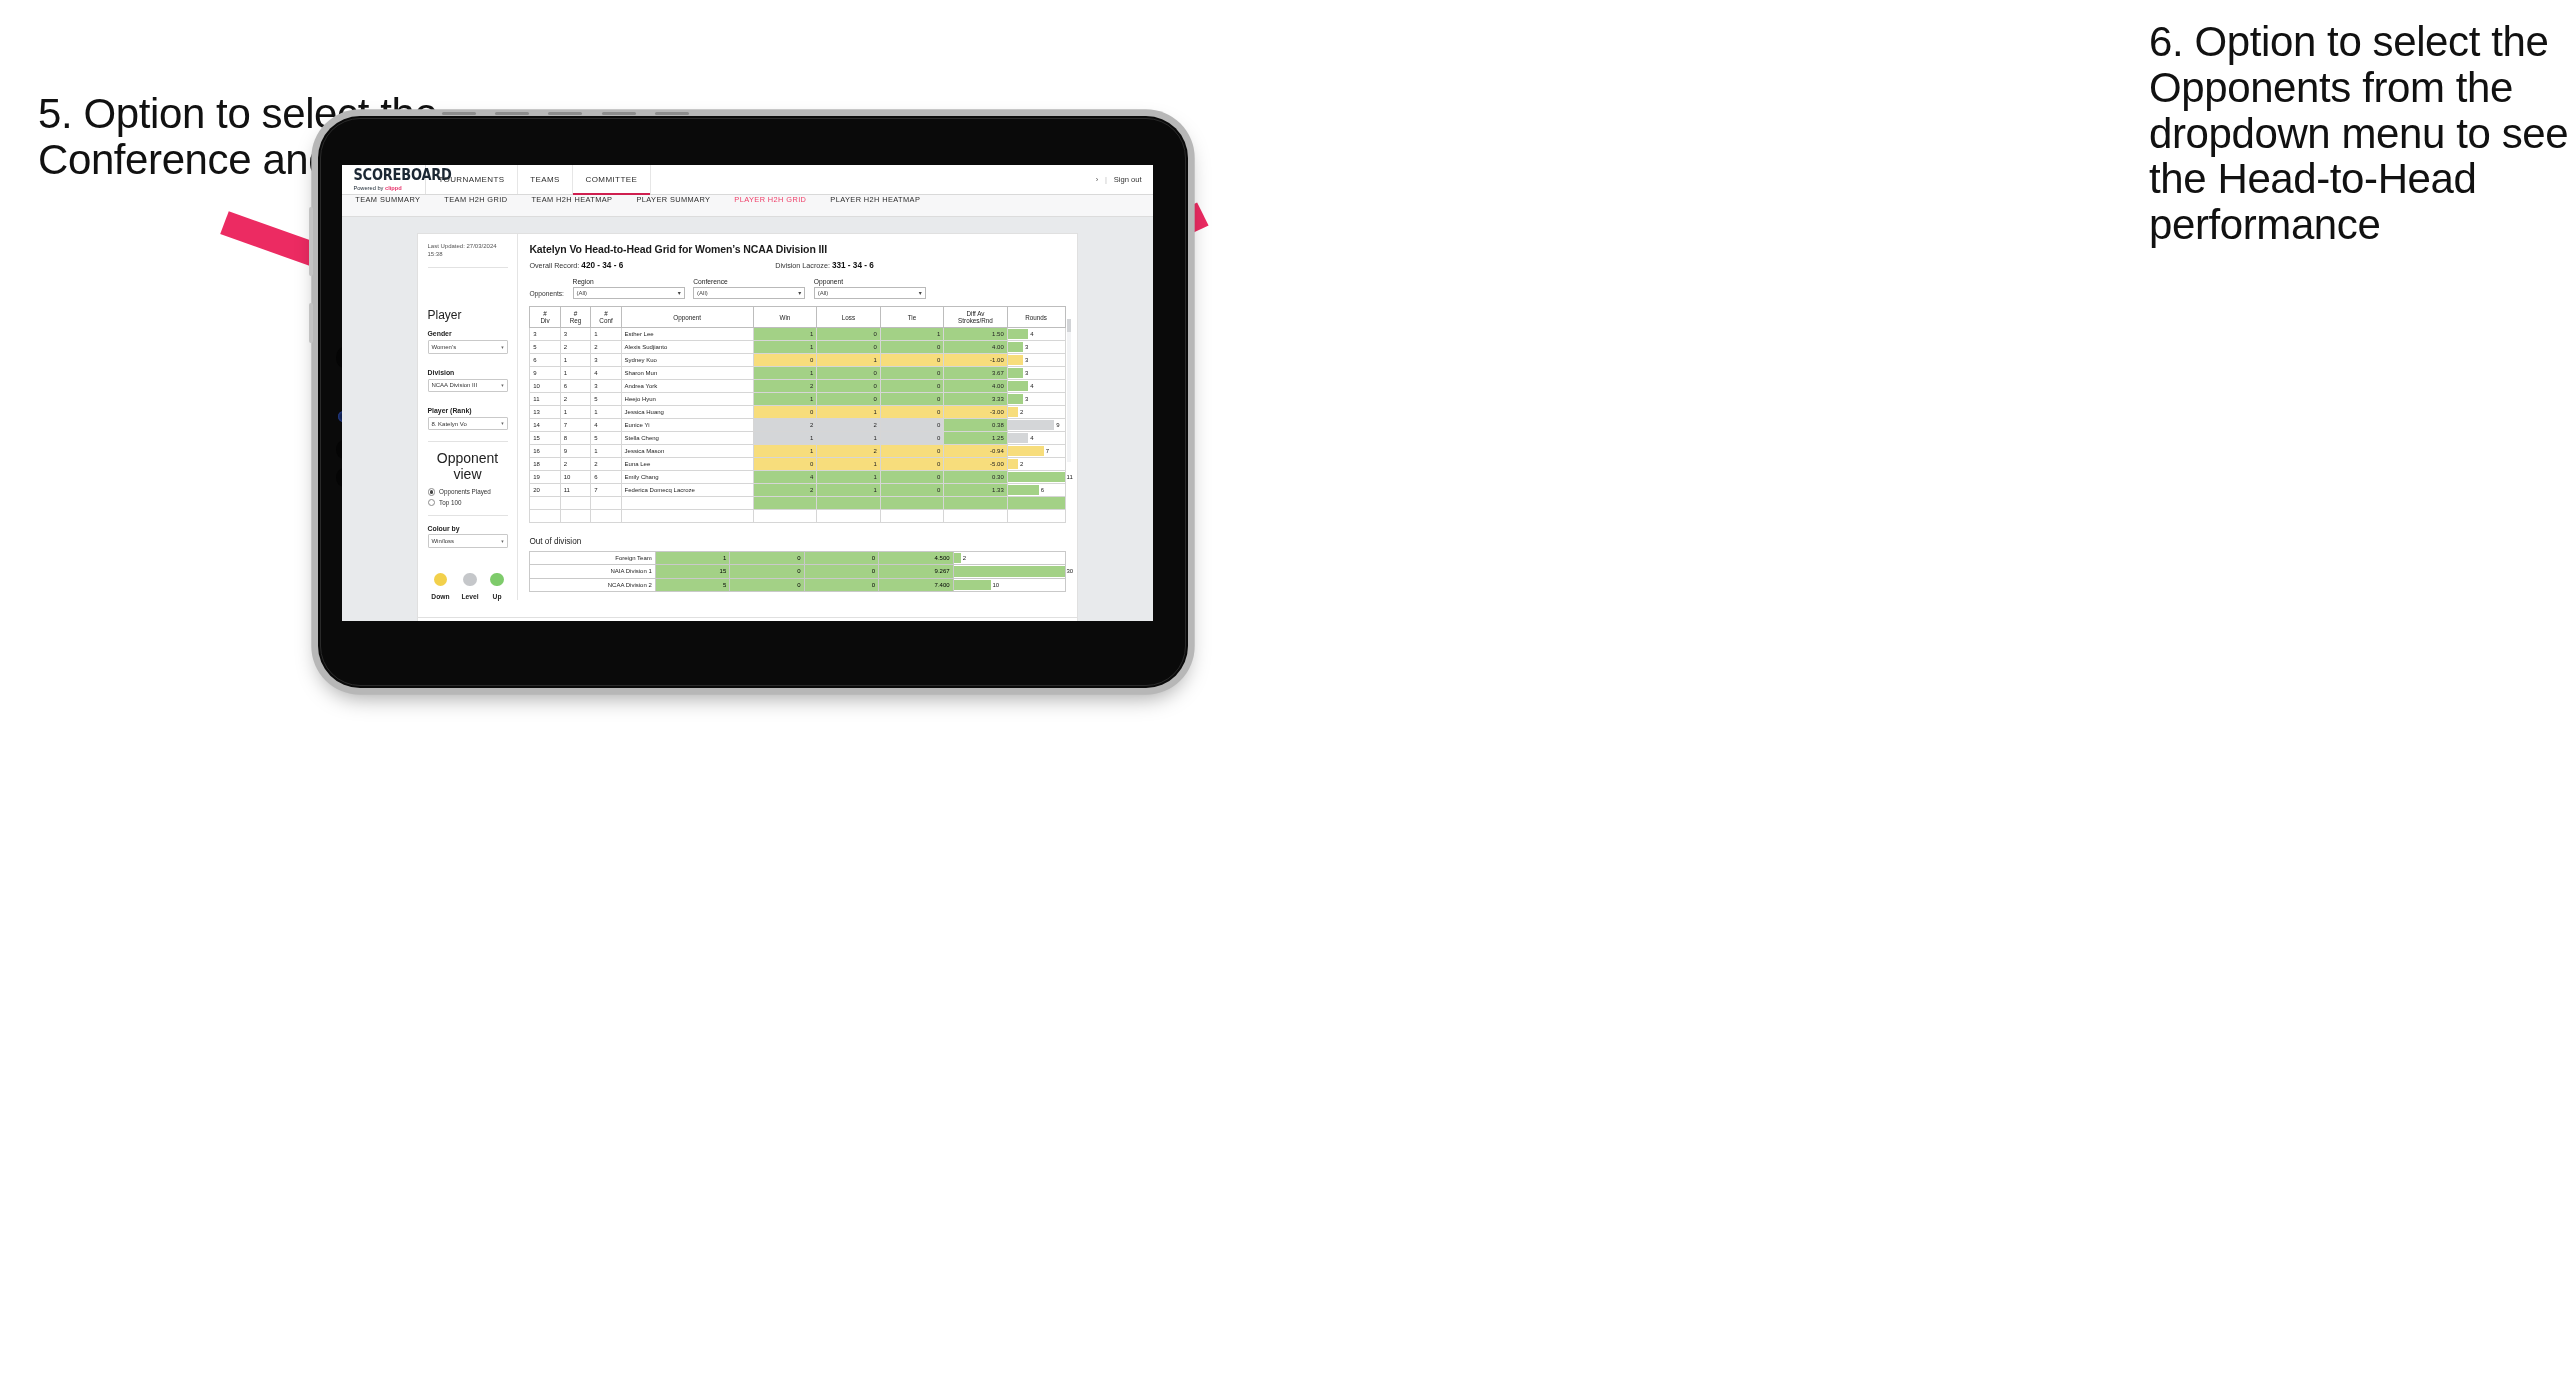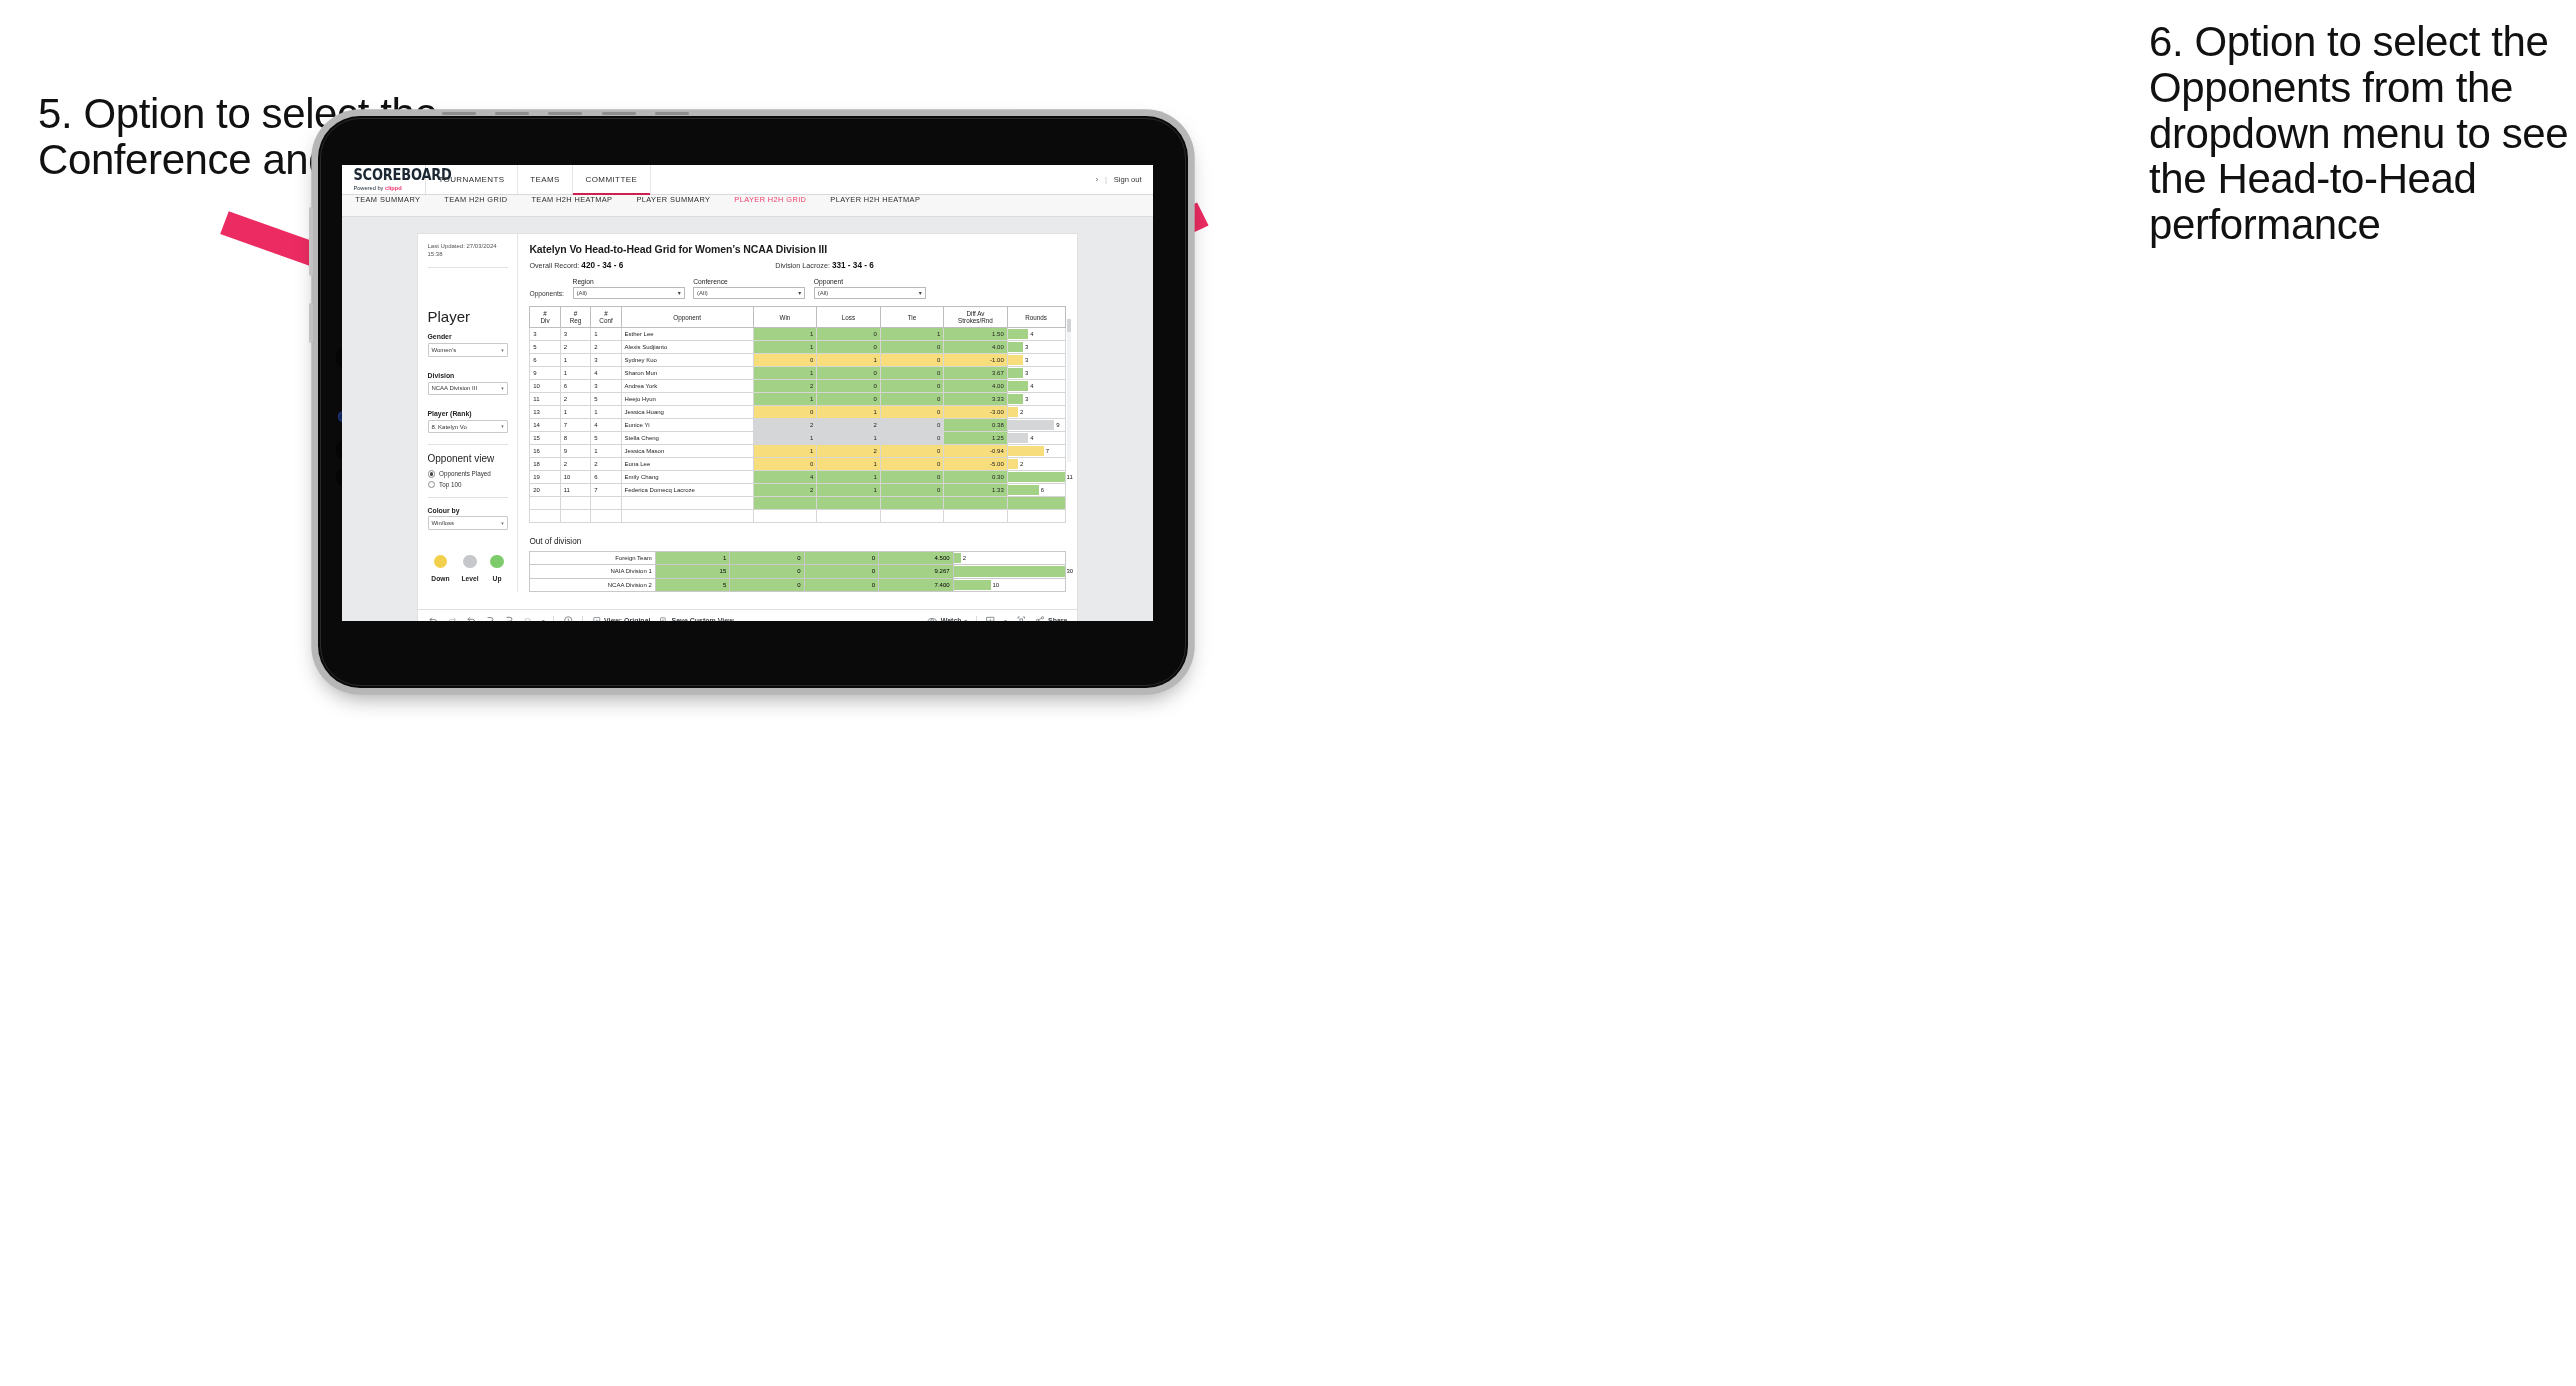--- a/index.html
+++ b/index.html
@@ -93,30 +93,30 @@
   }
   .viz-body{display:flex;}
 
   
   .side{
     width:100px;box-sizing:border-box;padding:8.6px 9.5px 0 9.5px;
     border-right:1px solid #e4e4e4;
   }
   .updated{font-size:6px;color:#555;line-height:1.35;}
   .side-hr{height:1px;background:#e2e2e2;margin:8.6px 0 8.6px 0;}
-  .side-h{font-size:15px;color:#222;margin-bottom:8.6px;margin-top:40px;}
+  .side-h{font-size:12px;color:#222;margin-bottom:8.6px;margin-top:40px;}
   .fld{margin-bottom:10.5px;}
   .fld-label{font-size:6.9px;font-weight:bold;color:#222;margin-bottom:2.9px;}
   .sel{
     height:11.4px;border:1px solid #c9c9c9;background:#fff;border-radius:1px;
     display:flex;align-items:center;justify-content:space-between;
     padding:0 2.9px;font-size:6px;color:#333;cursor:pointer;
   }
   .sel .car{font-size:4.8px;color:#666;}
-  .side-h2{font-size:10px;color:#222;margin:1.9px 0 5.7px 0;}
+  .side-h2{font-size:14px;color:#222;margin:1.9px 0 5.7px 0;text-align:center;}
   .radio-row{display:flex;align-items:center;gap:3.8px;margin-bottom:2.9px;font-size:6.3px;color:#333;cursor:pointer;}
   .radio{width:5.7px;height:5.7px;border-radius:50%;border:1px solid #8b8b8b;background:#fff;position:relative;flex:none;}
   .radio.on::after{content:"";position:absolute;left:1px;top:1px;width:3.8px;height:3.8px;border-radius:50%;background:#444;}
   .legend{display:flex;justify-content:space-between;padding:0 3.8px;margin-top:25px;}
   .lg{display:flex;flex-direction:column;align-items:center;gap:6.7px;}
   .dot{width:13.3px;height:13.3px;border-radius:50%;}
   .lg-t{font-size:6.7px;font-weight:bold;color:#222;}
 
   
   .main{flex:1;padding:9.5px 11.4px 0 11.4px;box-sizing:border-box;}

